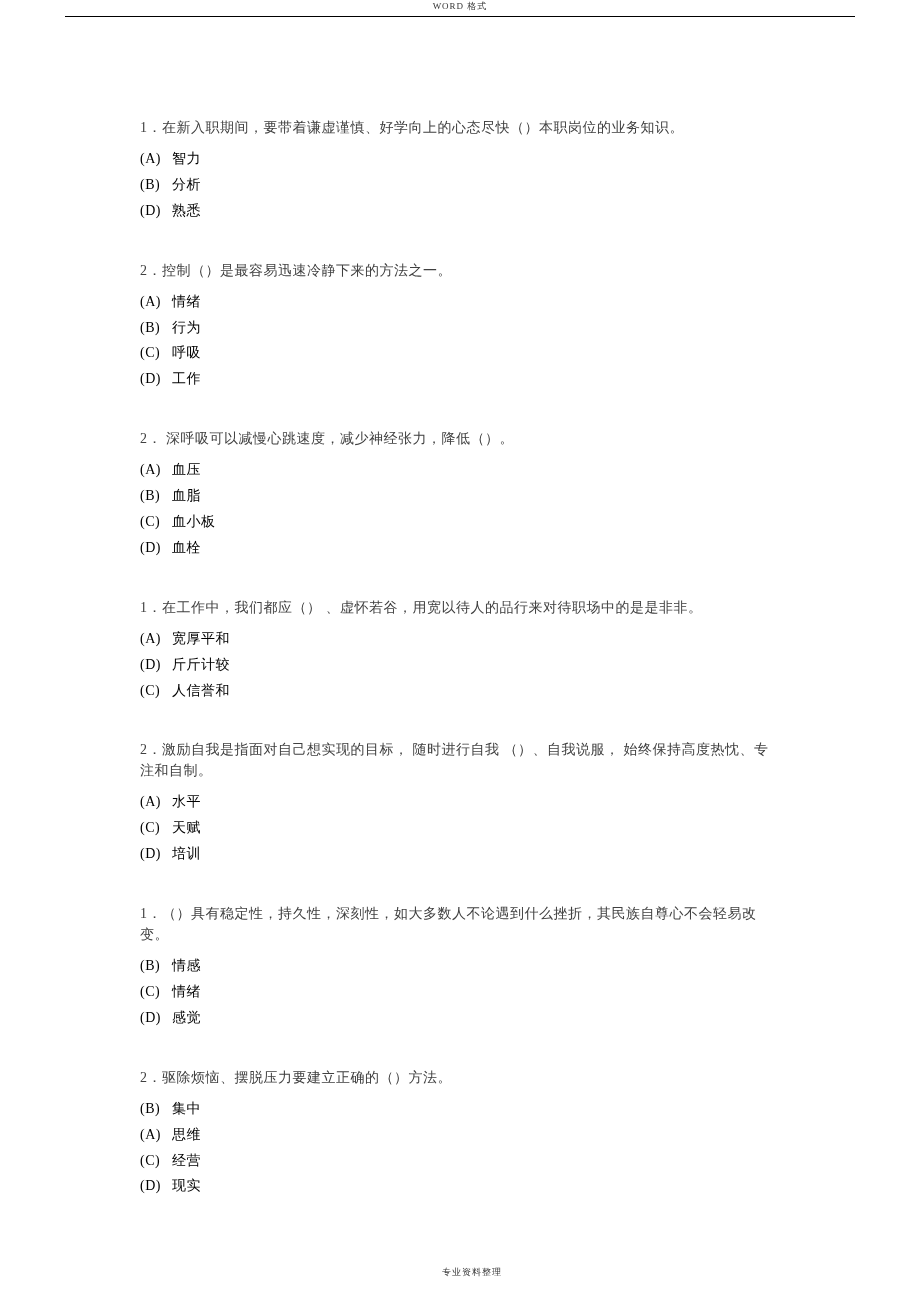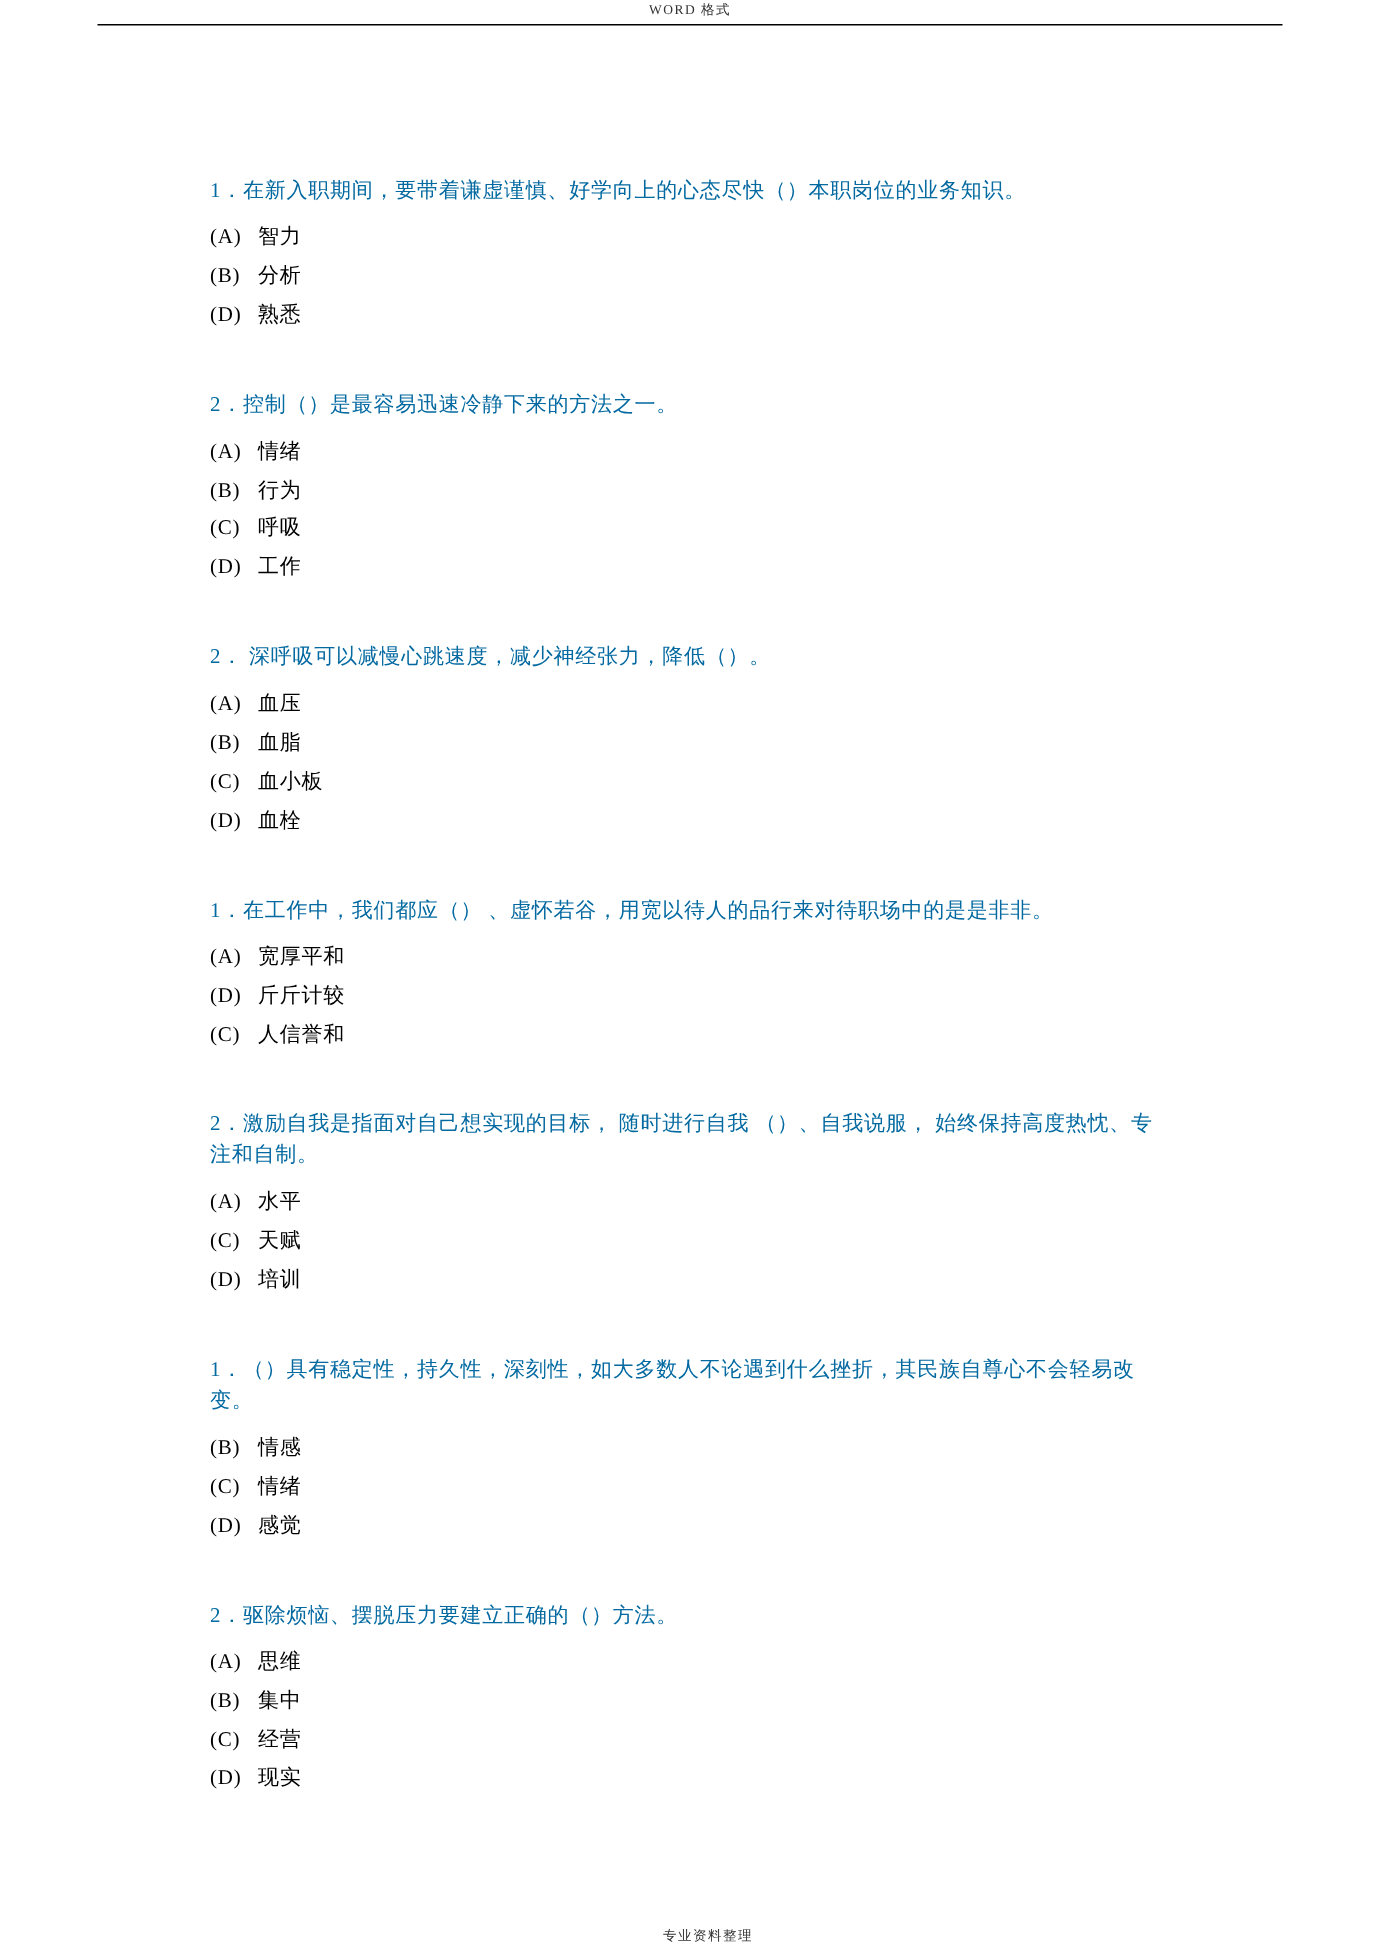--- a/index.html
+++ b/index.html
@@ -27,38 +27,38 @@
       margin: 0 65px;
     }
     .content {
       padding: 100px 140px 0 140px;
     }
     .question-block {
       margin-bottom: 36px;
     }
     .question-text {
       font-size: 14px;
-      color: #0369a1;
+      color: #404040;
       line-height: 1.5;
       margin-bottom: 8px;
       letter-spacing: 0.5px;
     }
     .option {
       font-size: 14px;
       color: #000;
       line-height: 1.85;
       letter-spacing: 0.5px;
     }
     .option-label {
       display: inline-block;
       width: 32px;
     }
     .footer-text {
       position: absolute;
-      bottom: 6px;
+      bottom: 24px;
       left: 0;
       right: 0;
       text-align: center;
       font-size: 9px;
       color: #333;
       letter-spacing: 1px;
       margin-left: 24px;
     }
   </style>
 </head>
@@ -108,21 +108,21 @@
 
   <div class="question-block">
     <div class="question-text">1．（）具有稳定性，持久性，深刻性，如大多数人不论遇到什么挫折，其民族自尊心不会轻易改变。</div>
     <div class="option"><span class="option-label">(B)</span><span>情感</span></div>
     <div class="option"><span class="option-label">(C)</span><span>情绪</span></div>
     <div class="option"><span class="option-label">(D)</span><span>感觉</span></div>
   </div>
 
   <div class="question-block">
     <div class="question-text">2．驱除烦恼、摆脱压力要建立正确的（）方法。</div>
+    <div class="option"><span class="option-label">(B)</span><span>集中</span></div>
     <div class="option"><span class="option-label">(A)</span><span>思维</span></div>
-    <div class="option"><span class="option-label">(B)</span><span>集中</span></div>
     <div class="option"><span class="option-label">(C)</span><span>经营</span></div>
     <div class="option"><span class="option-label">(D)</span><span>现实</span></div>
   </div>
 
 </div>
 
 <div class="footer-text">专业资料整理</div>
 
 </body></html>

